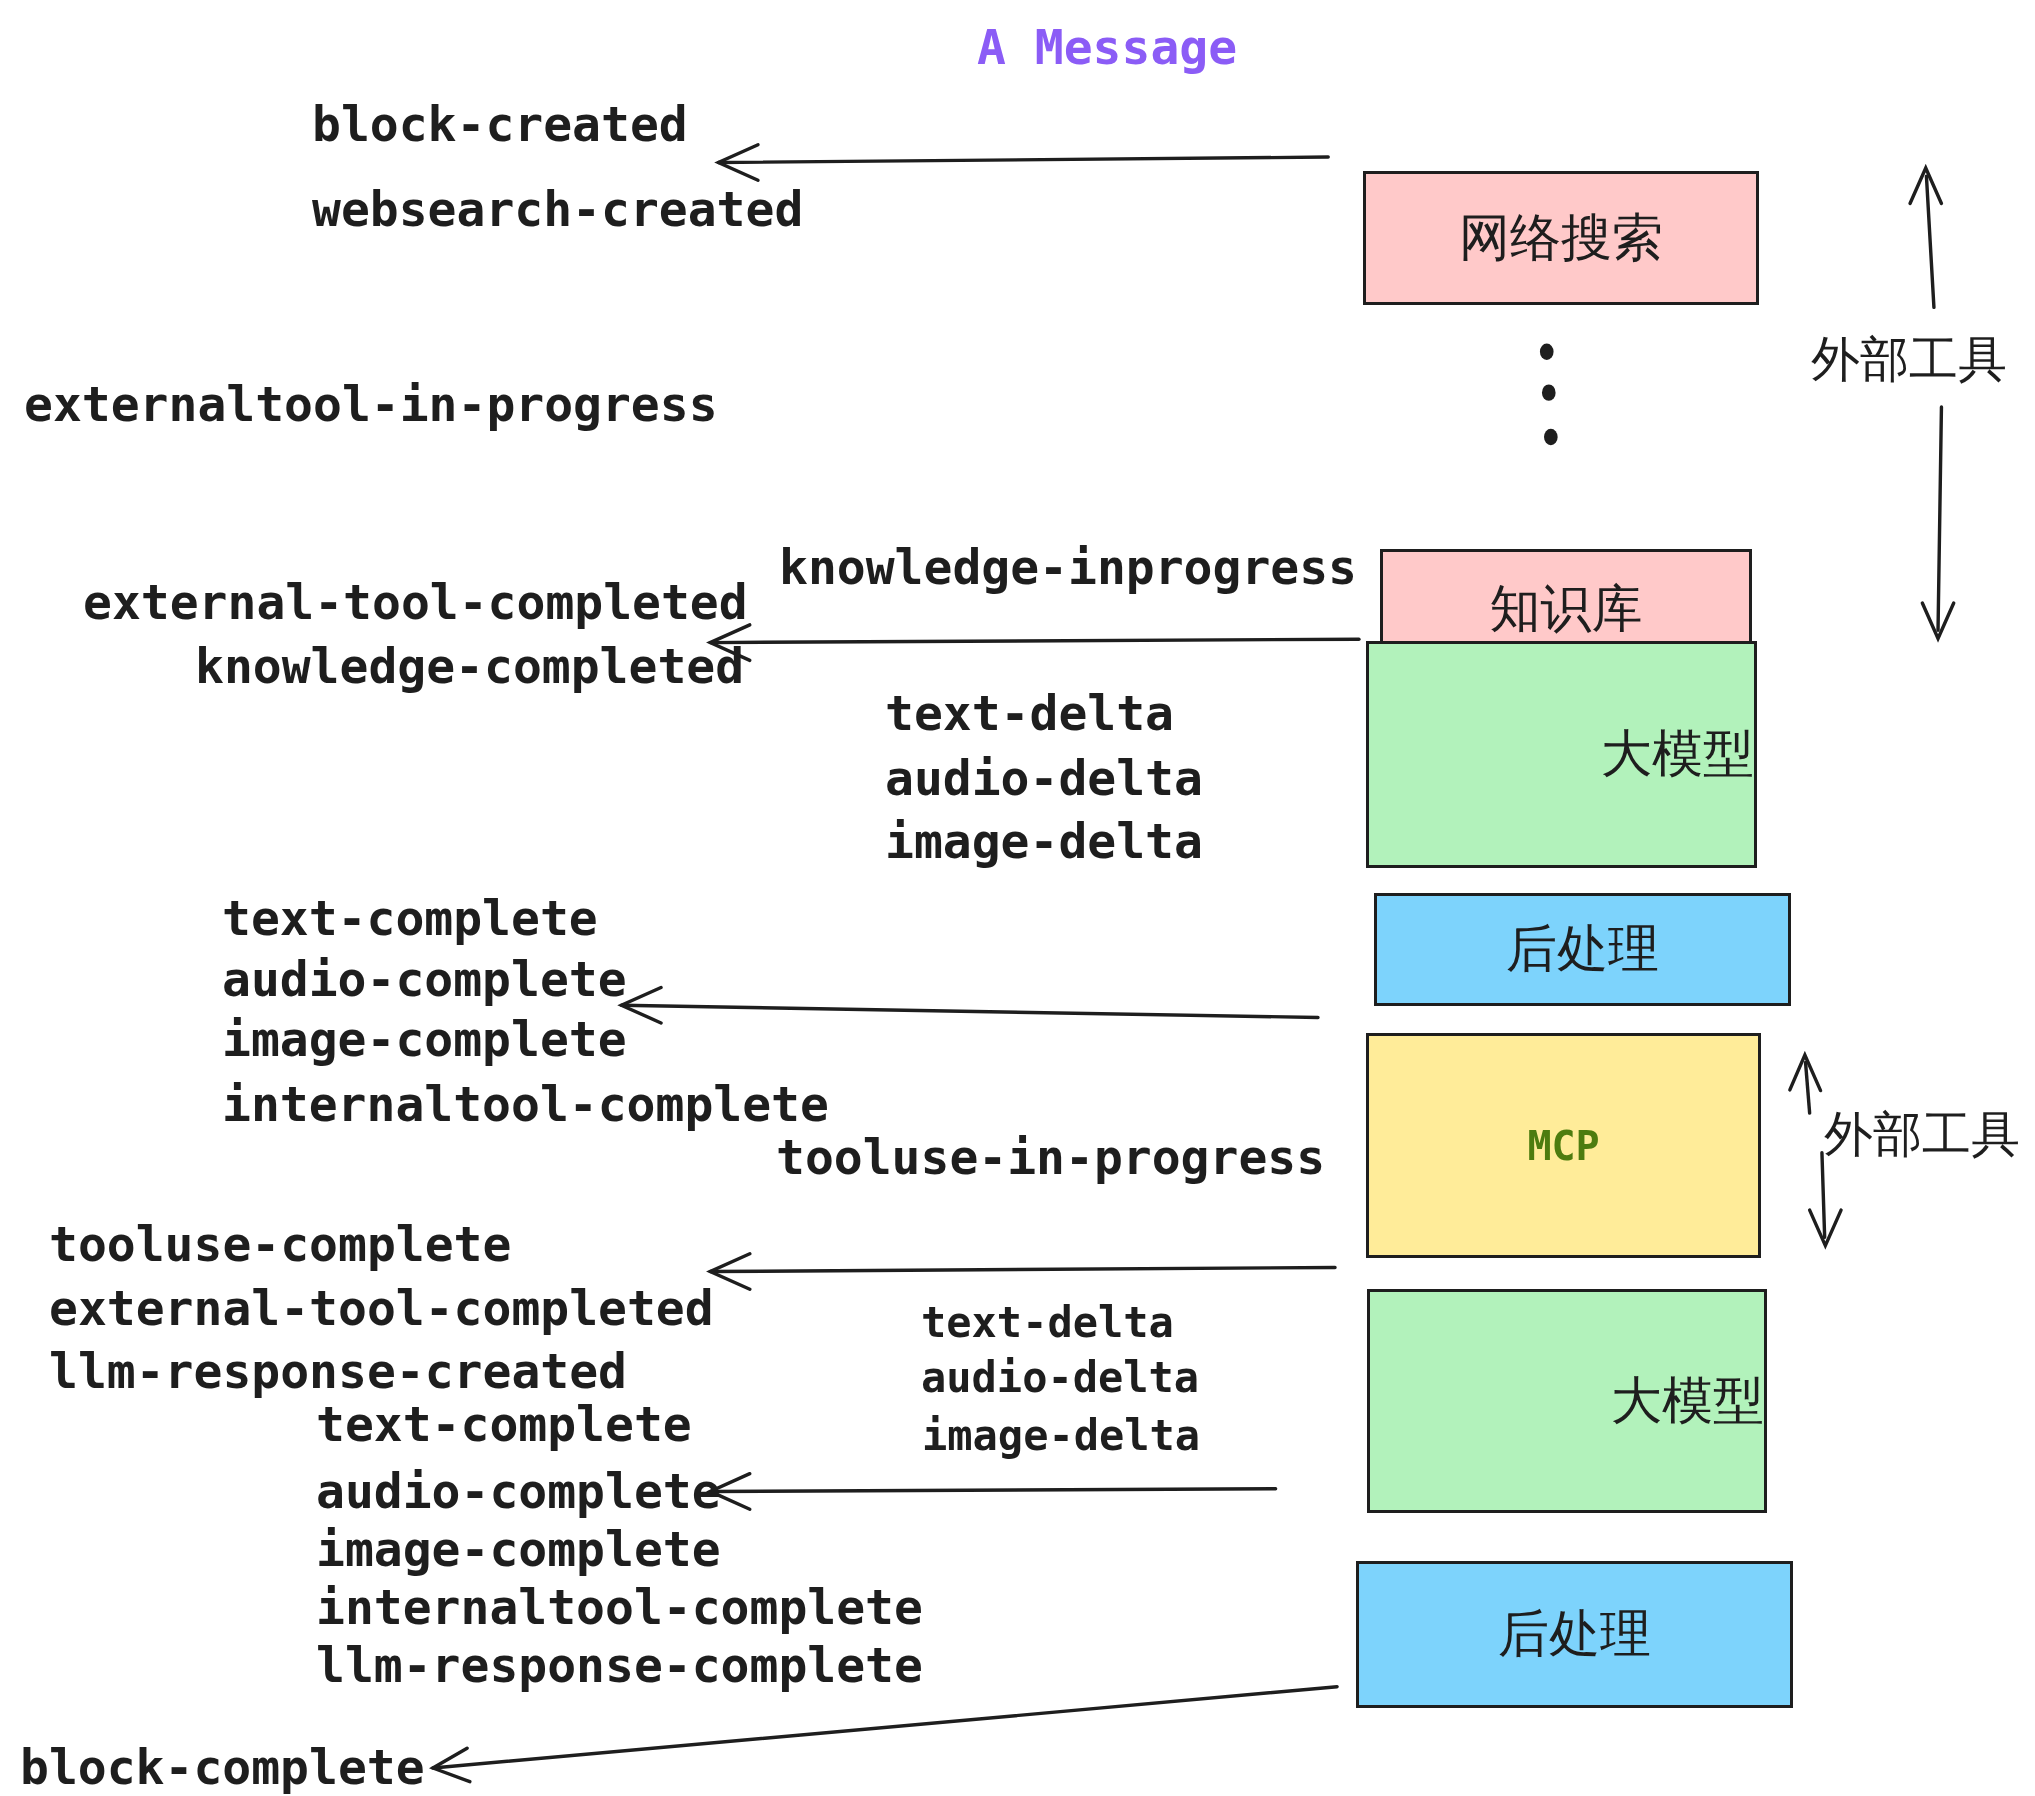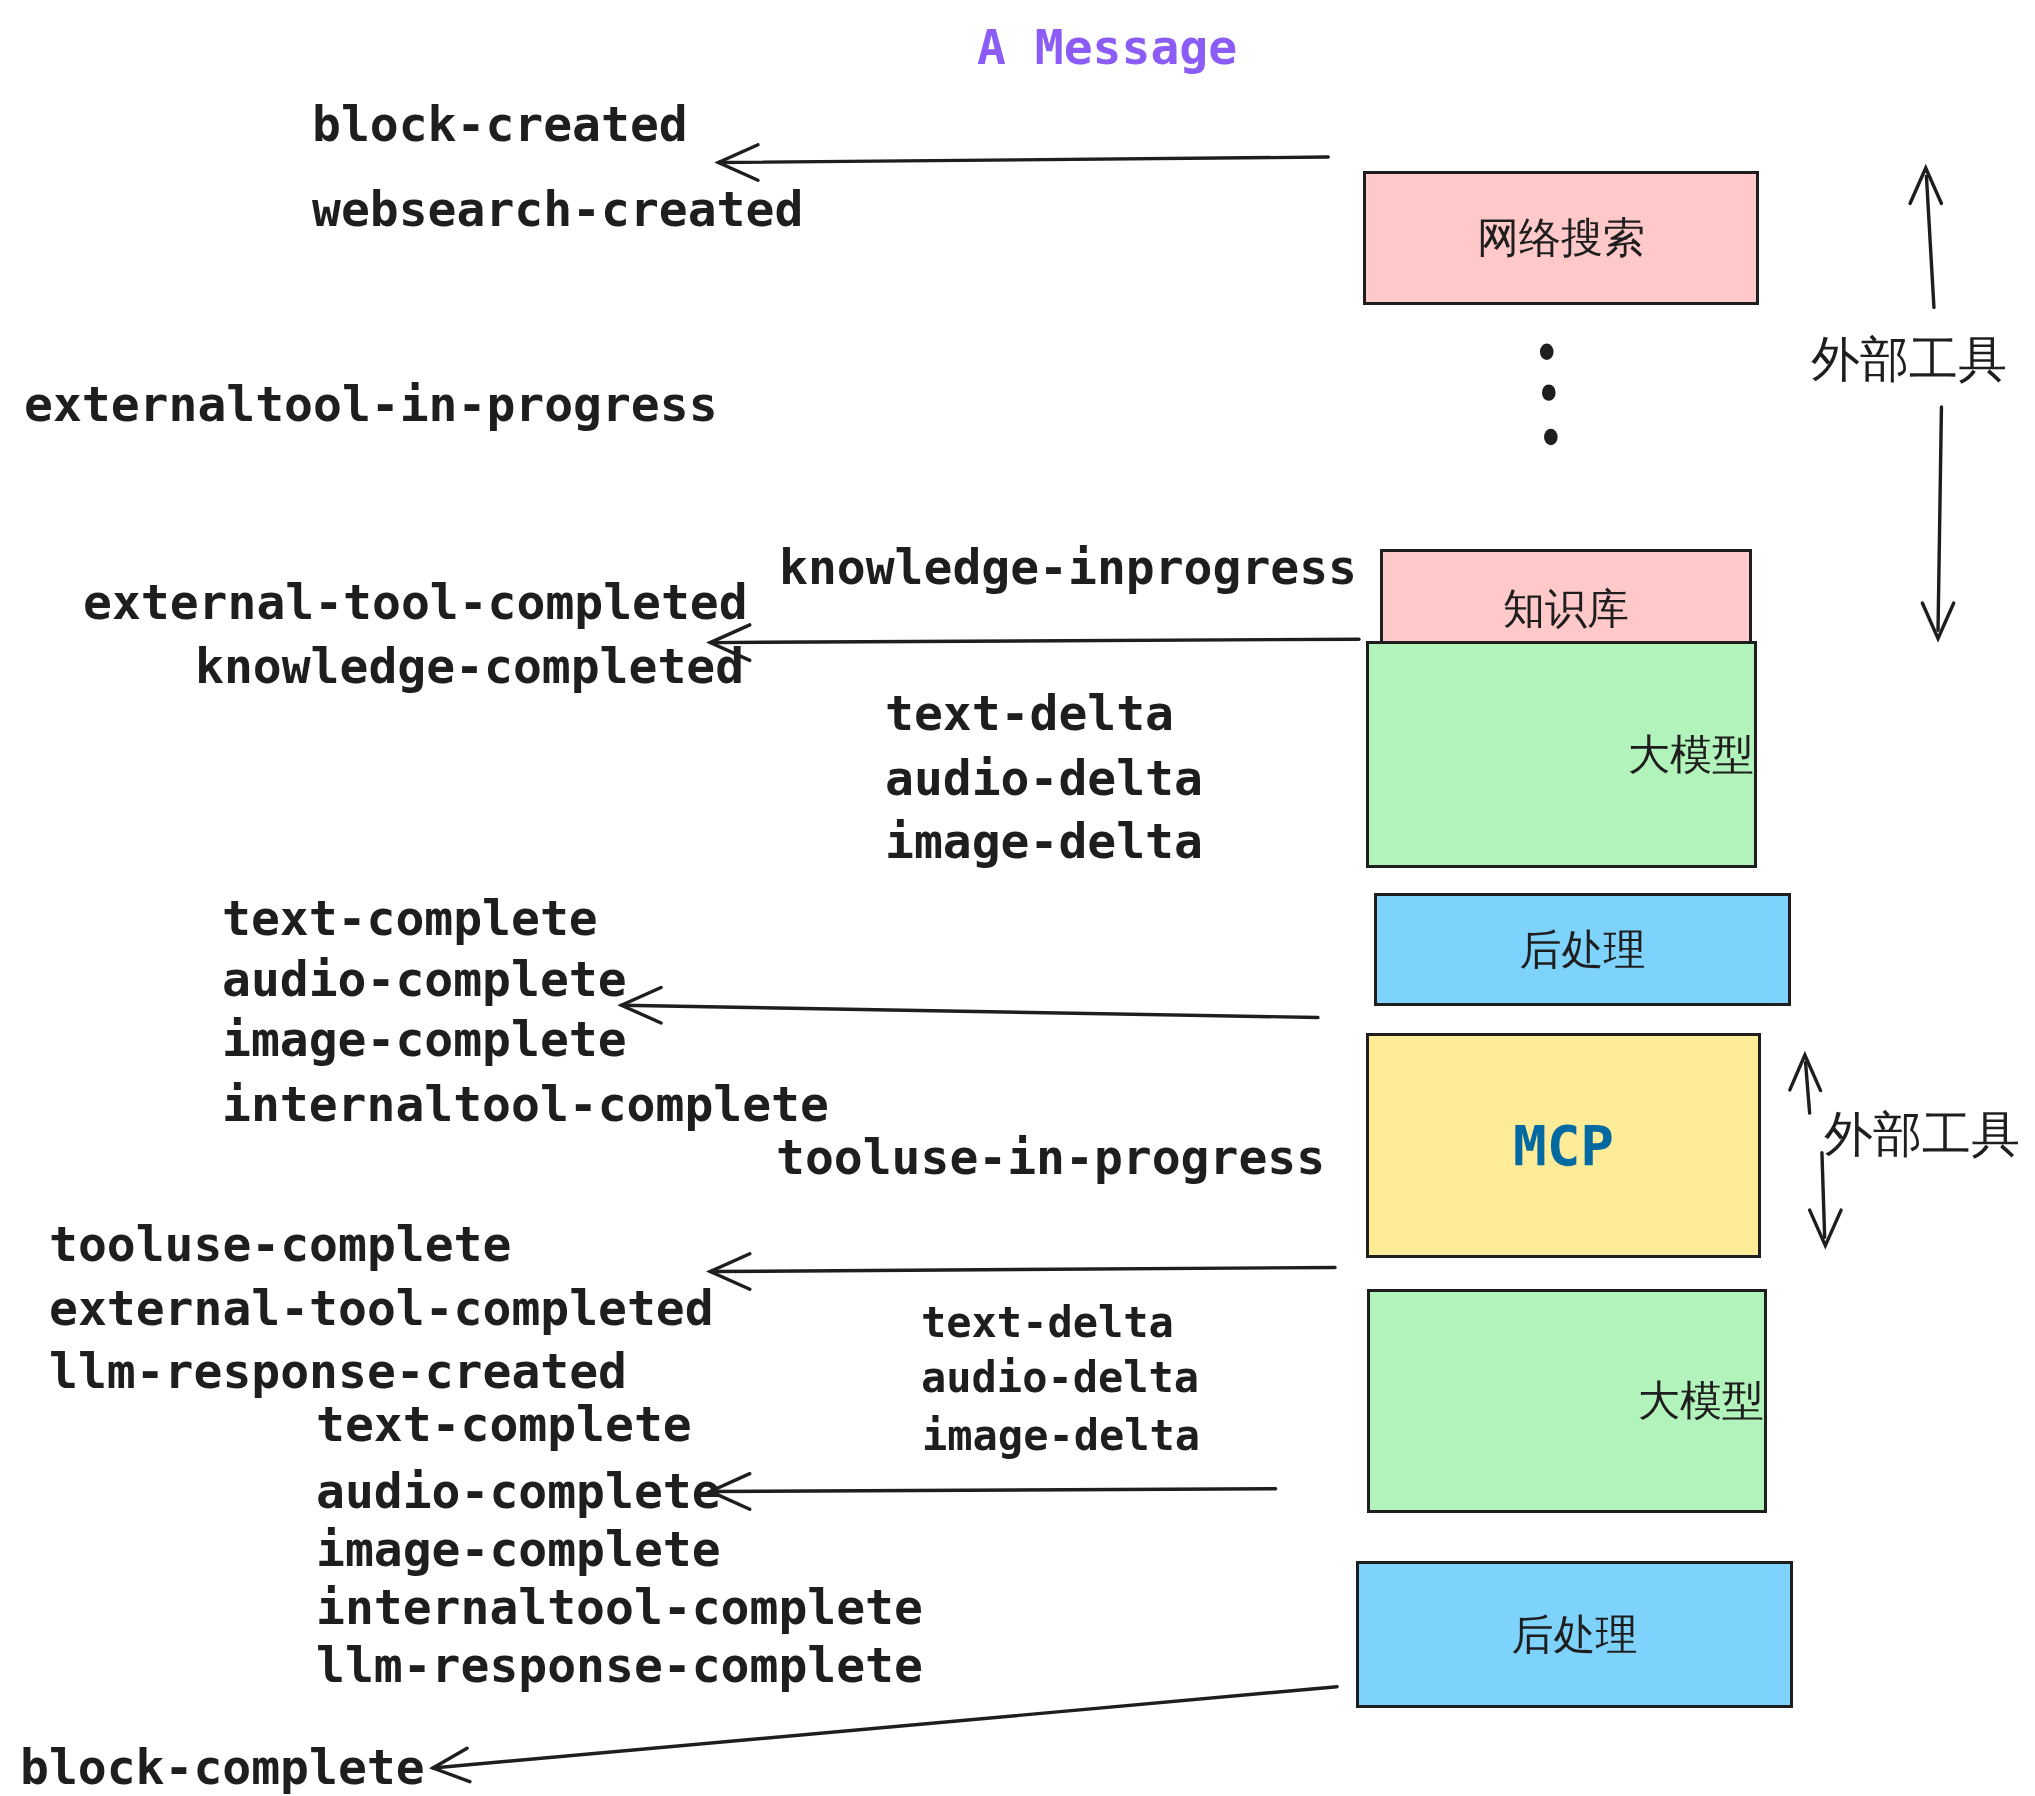--- a/index.html
+++ b/index.html
@@ -38,30 +38,30 @@
   .node {
     position: absolute;
     border: 3.4px solid #1e1e1e;
     box-sizing: border-box;
     display: flex;
     align-items: center;
     justify-content: center;
   }
   .node .cjk {
     font-family: "DejaVu Sans", "Liberation Sans", sans-serif;
-    font-size: 42px;
+    font-size: 51px;
     font-weight: 500;
     color: #1e1e1e;
     white-space: nowrap;
   }
   .node .mono {
     font-family: "DejaVu Sans Mono", monospace;
-    font-size: 56px;
+    font-size: 40px;
     font-weight: 600;
-    color: #0369a1;
+    color: #4d7c0f;
     white-space: nowrap;
   }
   .fill-pink   { background: #ffc9c9; }
   .fill-green  { background: #b2f2bb; justify-content: flex-end; }
   .fill-yellow { background: #ffec99; }
   .fill-white  { background: #7dd3fc; }
   .side-label {
     position: absolute;
     font-family: "DejaVu Sans", "Liberation Sans", sans-serif;
     font-size: 49px;

